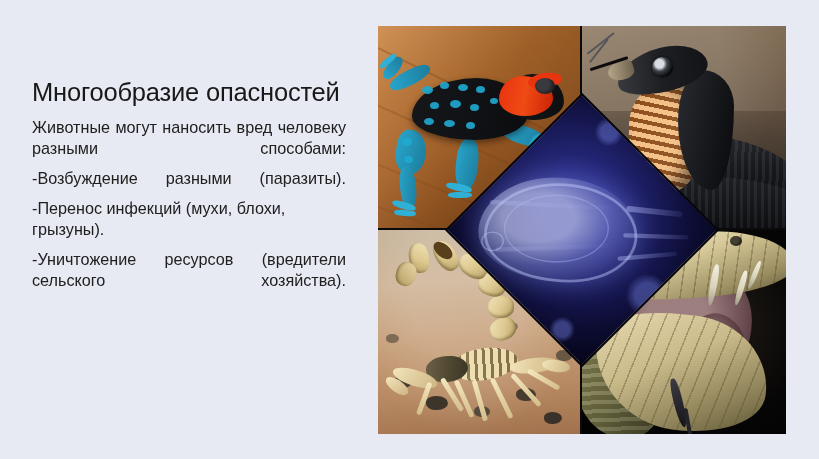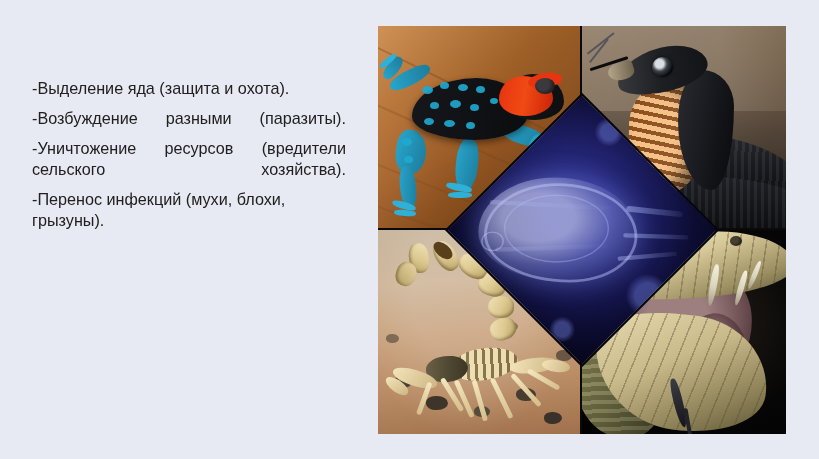--- a/index.html
+++ b/index.html
@@ -342,29 +342,30 @@
     position:absolute;left:0;top:202px;width:408px;height:2px;background:#0a0a0c;
   }
 </style>
 </head>
 <body style="background: rgb(232, 234, 243);">
 
 <div id="slide">
 
   <div id="text-col">
 
-
-
-    <p class="para nojust">-Выделение яда (защита и охота).</p>
+    <div id="page-title">Многообразие опасностей</div>
+
+    <p class="para justify-all">Животные могут наносить вред человеку разными способами:</p>
+
 
     <p class="para justify-all">-Возбуждение разными (паразиты).</p>
 
+    <p class="para nojust">-Перенос инфекций (мухи, блохи, грызуны).</p>
+
     <p class="para justify-all">-Уничтожение ресурсов (вредители сельского хозяйства).</p>
-
-    <p class="para nojust">-Перенос инфекций (мухи, блохи, грызуны).</p>
   </div>
 
   <div id="collage">
 
     <div class="cell cell-tl">
       <div class="scene">
         <div class="frog-bg"></div>
 
         <div class="leaf-vein" style="left:-10px;top:16px;width:230px;height:2px;transform:rotate(26deg);"></div>
         <div class="leaf-vein" style="left:-10px;top:74px;width:240px;height:2px;transform:rotate(24deg);opacity:.7;"></div>

